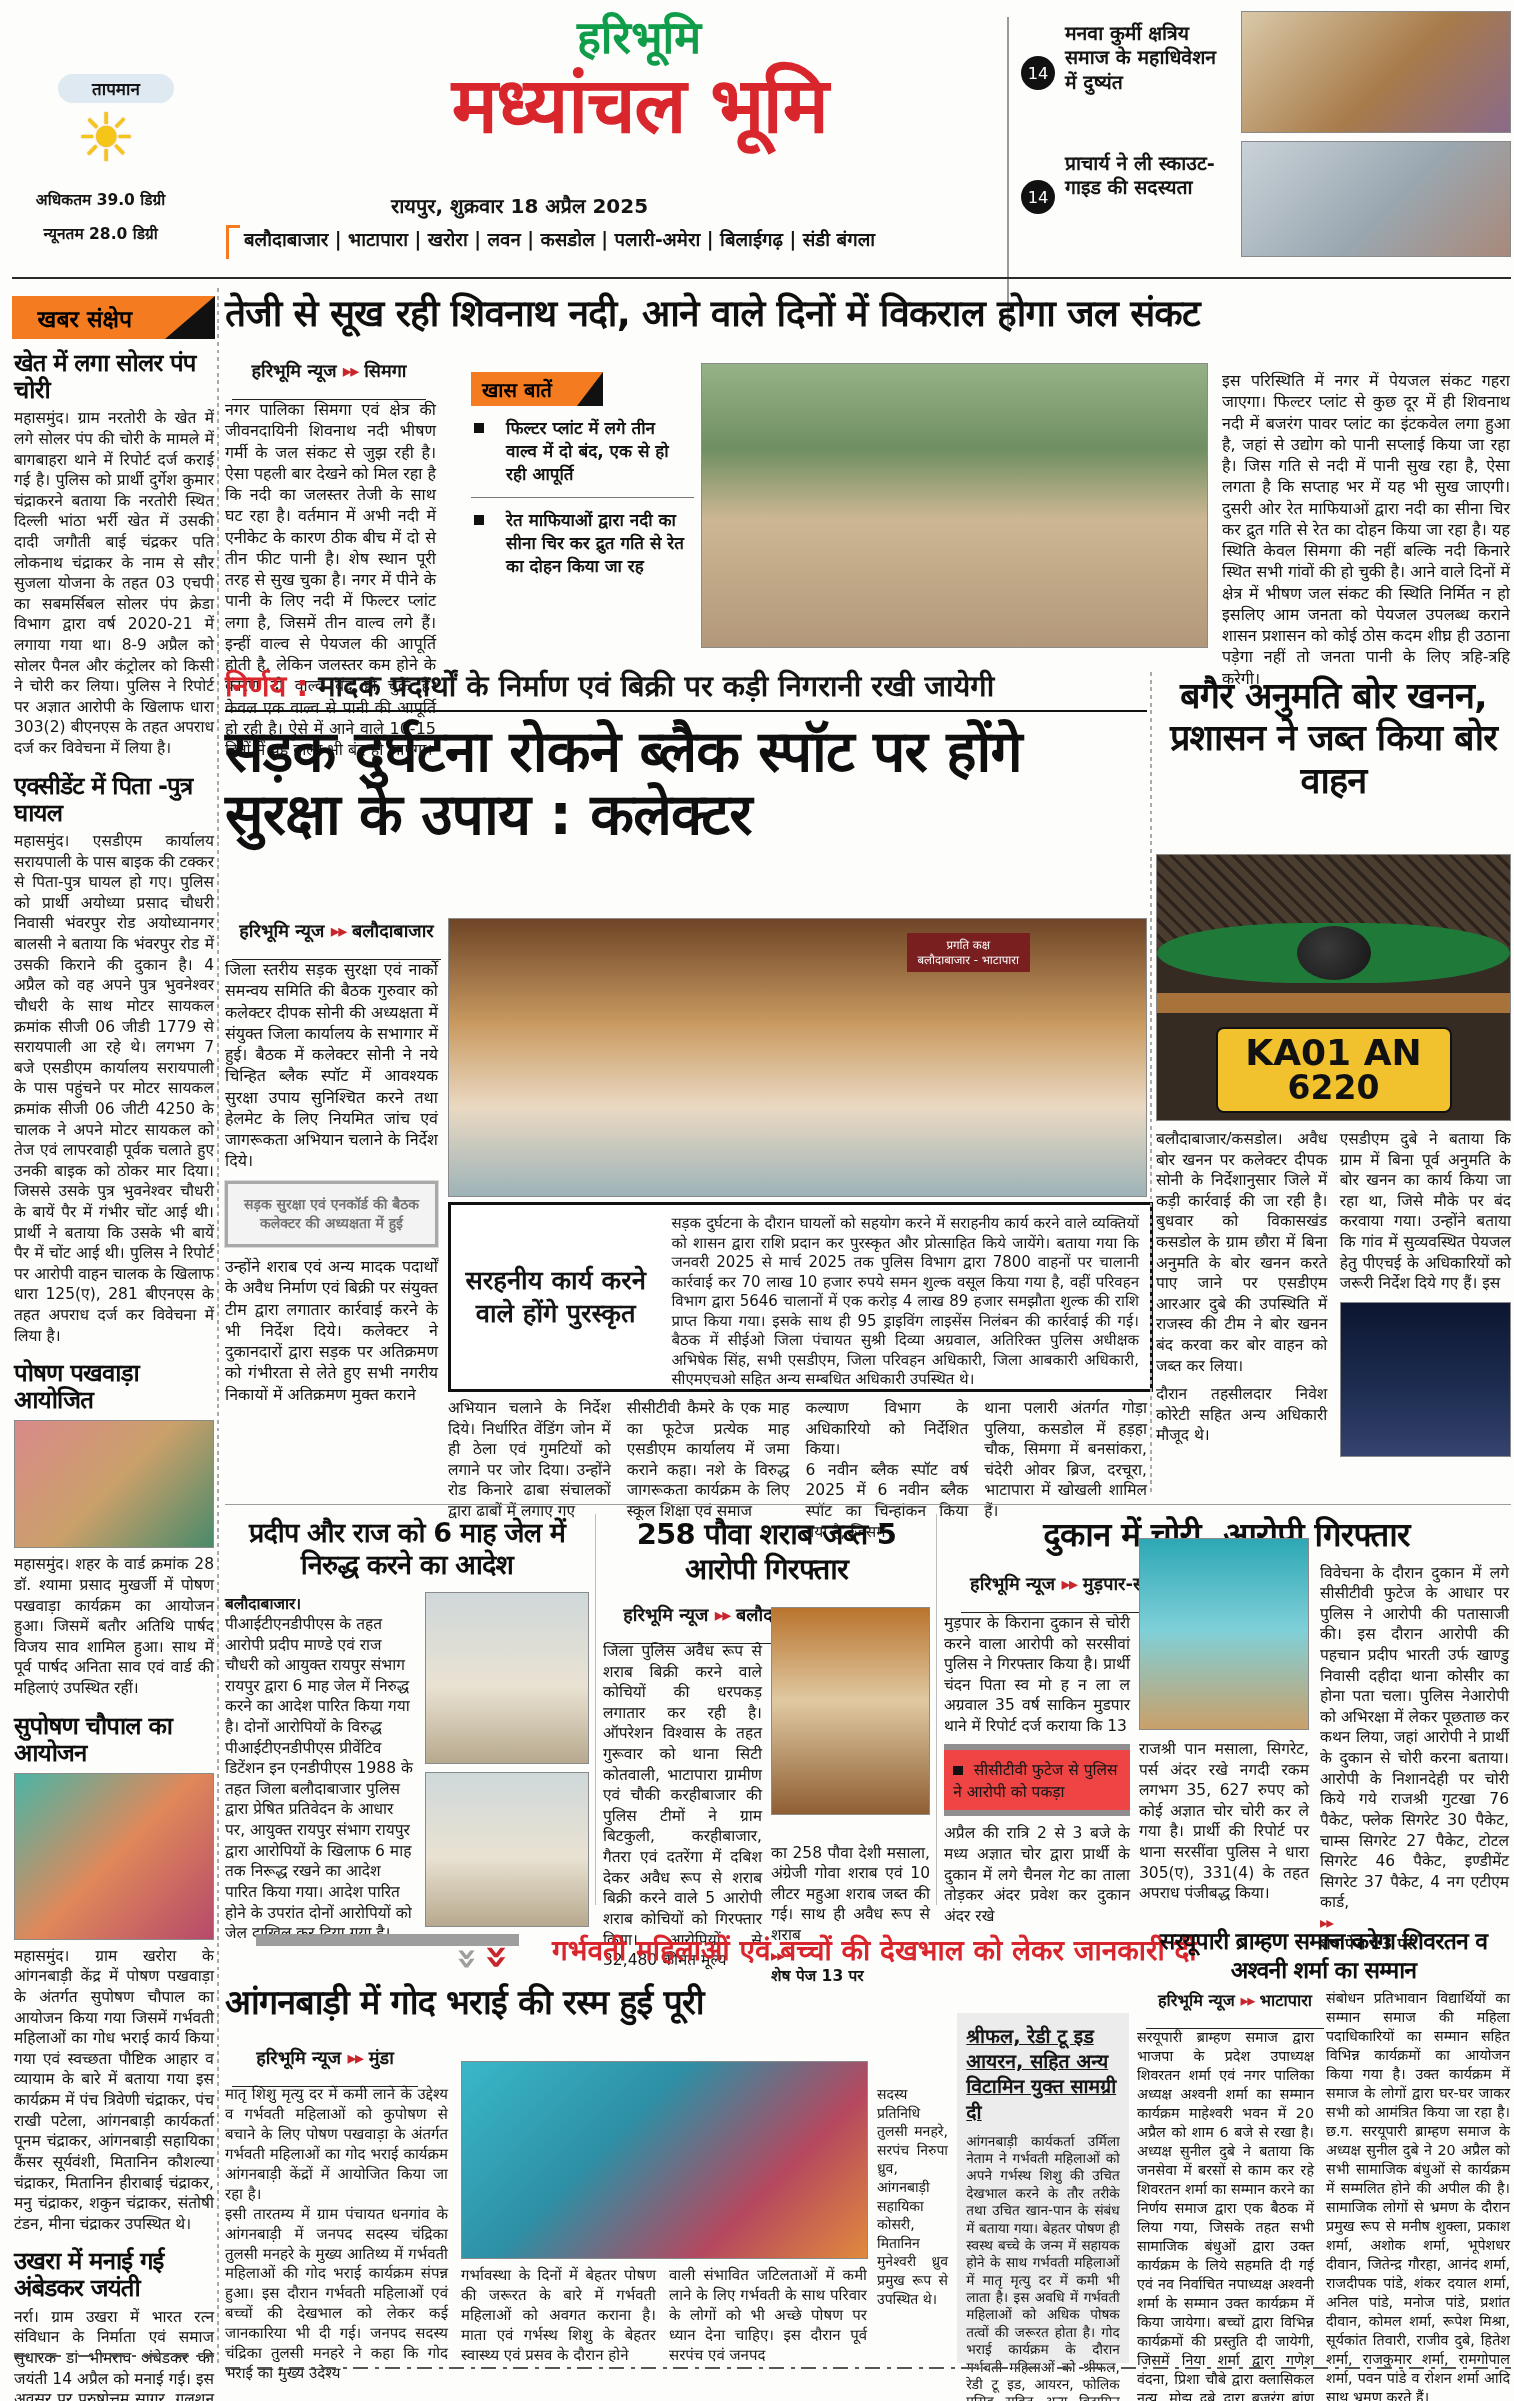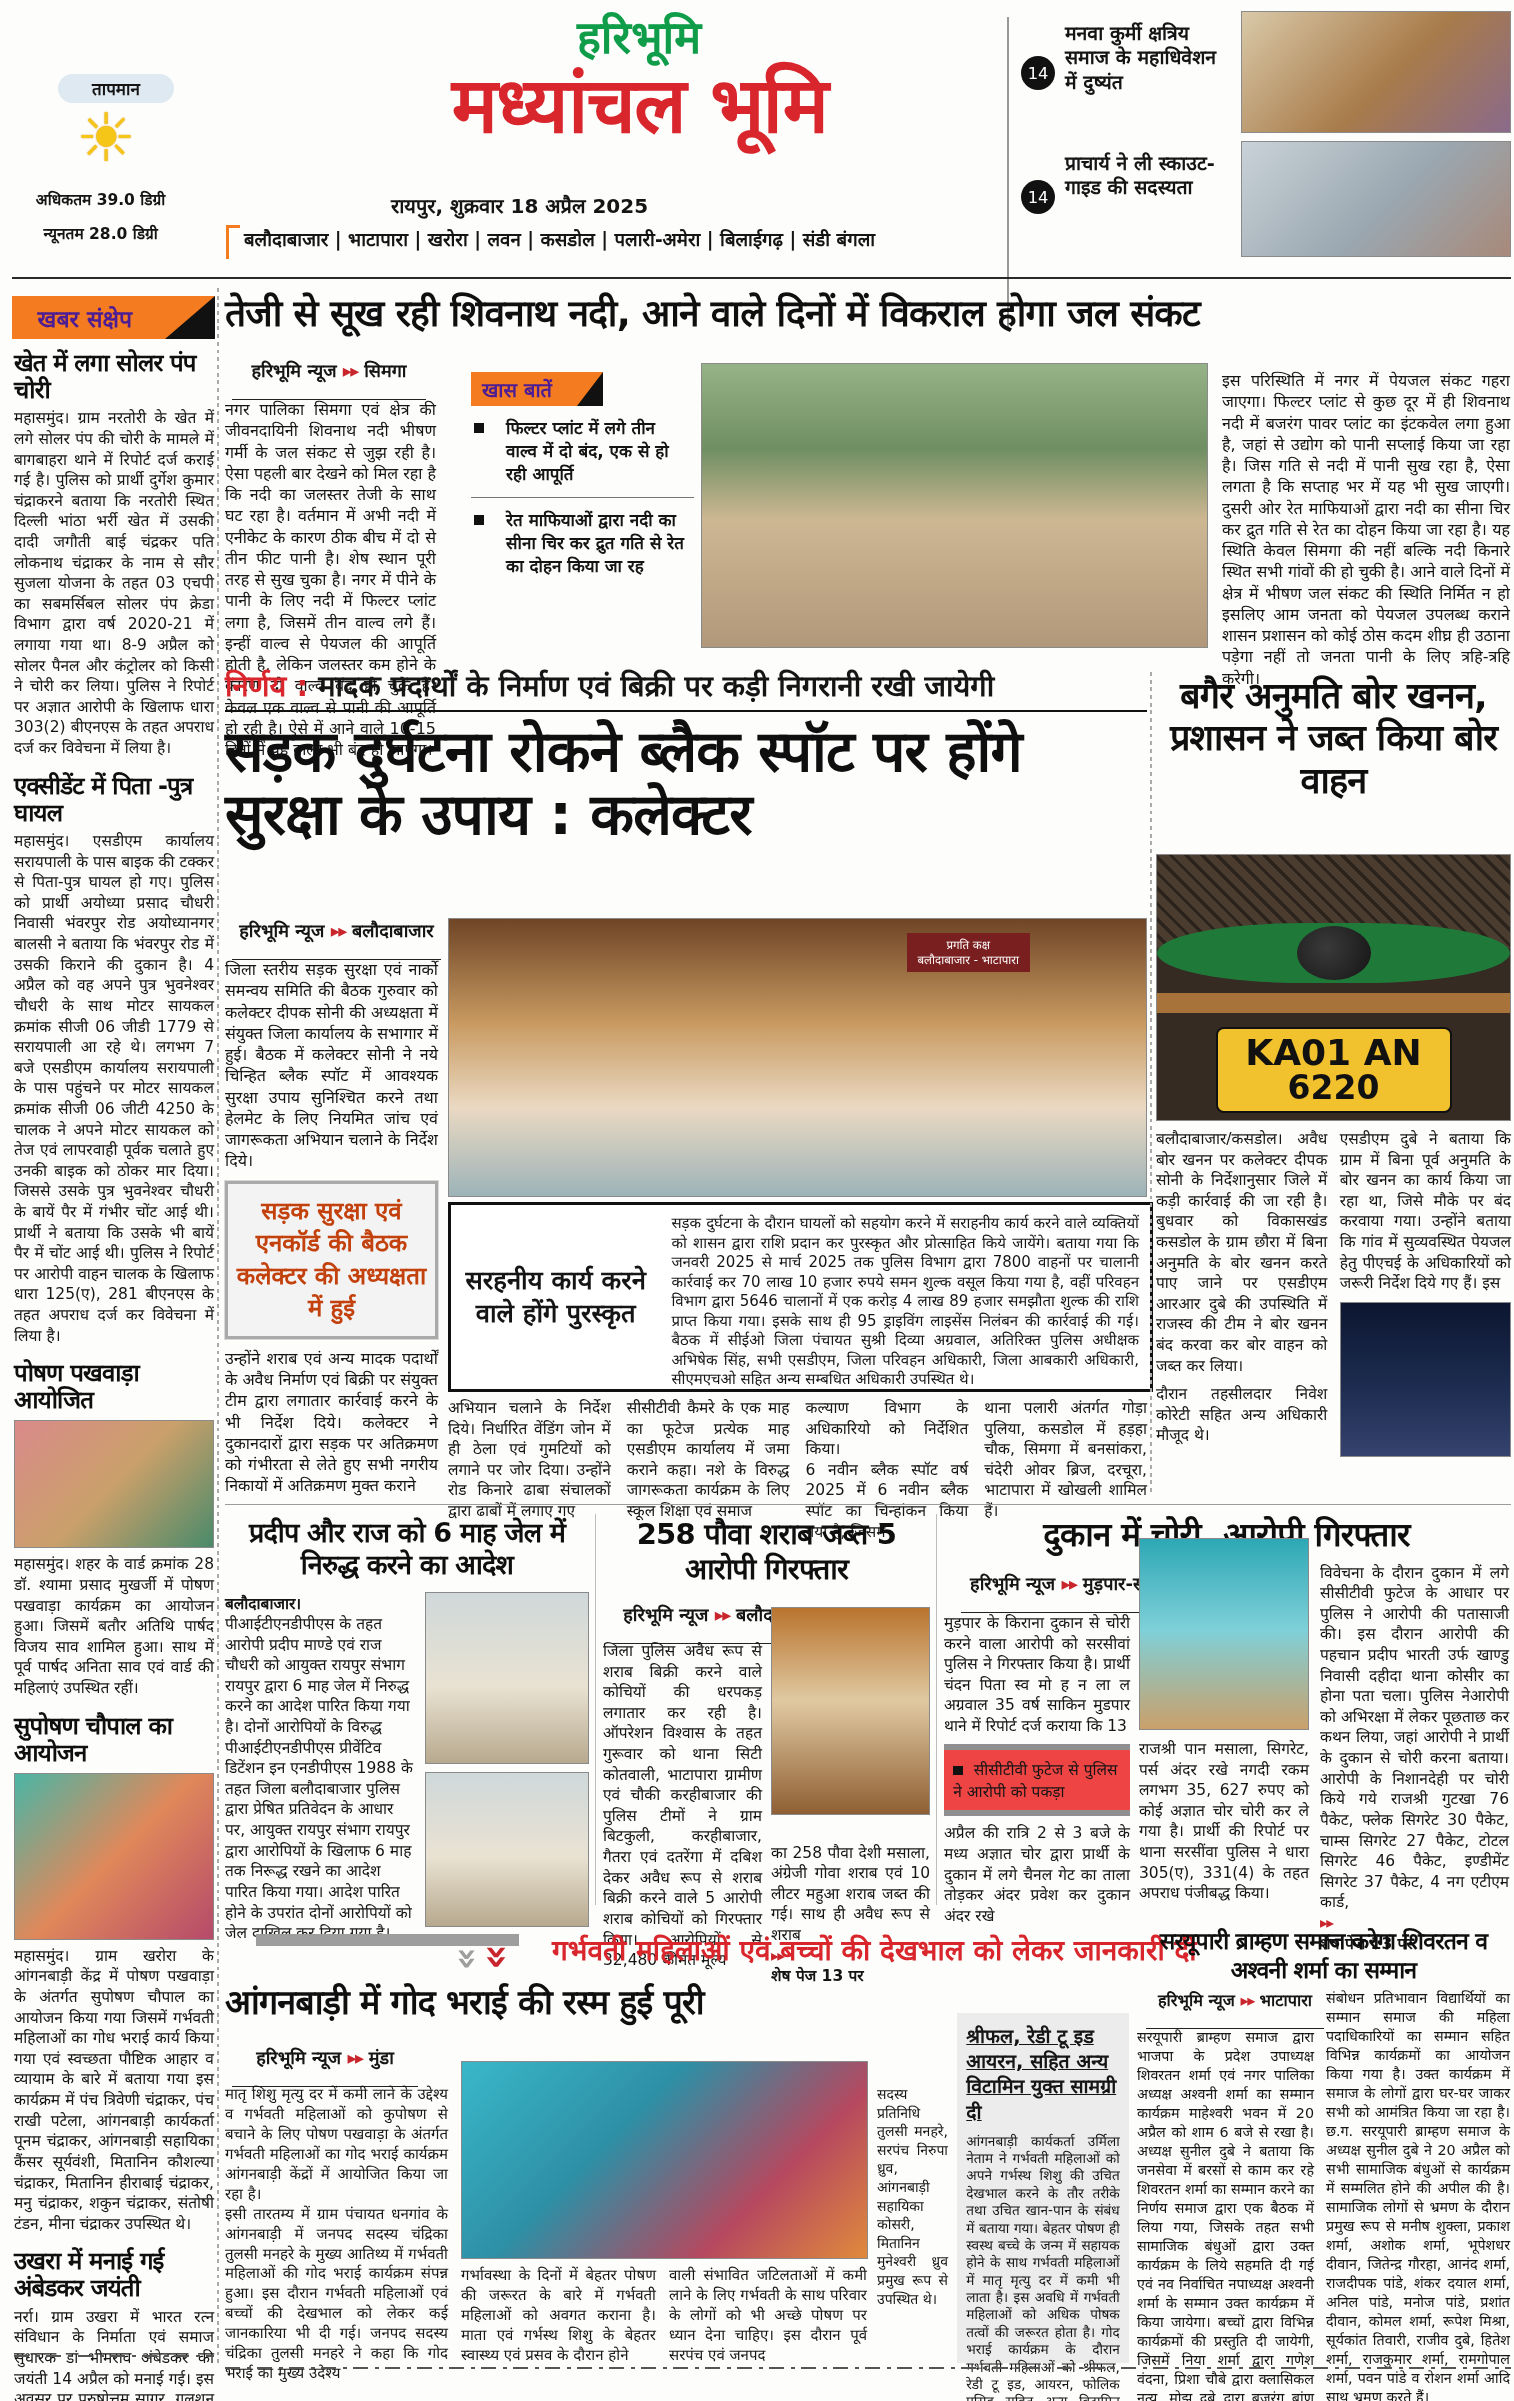--- a/index.html
+++ b/index.html
@@ -8,25 +8,25 @@
   .abs{position:absolute}
   .b{text-align:justify;white-space:pre-line;line-height:1.33;font-size:15.5px}
   .hl{font-weight:900;color:#0f0f0f;letter-spacing:-0.8px;line-height:1.12}
   .by{font-weight:bold;font-size:18px;border-bottom:1.5px solid #222;padding-bottom:17px;text-align:center;white-space:nowrap}
   .arr{color:#c9252c;letter-spacing:-1.5px}
   .ph{border:0.8px solid #8a8a8a;box-sizing:border-box}
   .rule-h{background:#9c9c9c;height:0.8px}
   .rule-v{background:#bdbdbd;width:0.8px}
   .dashline{height:2.3px;background:repeating-linear-gradient(90deg,#555 0 15.5px,transparent 15.5px 22px,#555 22px 25.6px,transparent 25.6px 32px)}
   .dotv{width:1.5px;background:repeating-linear-gradient(180deg,#aaa 0 3.9px,transparent 3.9px 7.7px)}
-  .orangetab{background:#f47b20;color:#4c1d95;font-weight:900;position:relative}
+  .orangetab{background:#f47b20;color:#000000;font-weight:900;position:relative}
   .tri{position:absolute;right:0;bottom:0;width:0;height:0;border-style:solid}
   .gray-note{background:#ef4444;border-top:6.2px solid #8f8f8f;border-bottom:6.2px solid #8f8f8f;padding:7.7px 9.3px;font-weight:normal}
   .pullq{background:#f3f3f3;border:3.1px solid #a9a9a9;outline:1.5px solid #d9d9d9;padding:11px 7.7px;
-         font-weight:900;font-size:24px;text-align:center;color:#c2410c;line-height:1.35}
+         font-weight:900;font-size:14px;text-align:center;color:#737373;line-height:1.35}
   .awardbox{border:3.1px solid #101010;background:#fff;display:flex}
   .plate{background:#f2c12e;border:2.3px solid #111;border-radius:7.7px;color:#111;font-weight:900;text-align:center;line-height:1.05}
   .vchev{display:inline-block;transform:rotate(90deg);font-weight:900;line-height:.7}
   .khas-bullet{display:flex;gap:22px;padding:11px 3.1px;border-bottom:1.5px solid #777;font-size:17px;font-weight:bold;line-height:1.35}
   .sq{width:10px;height:10px;background:#111;margin-top:6.2px;flex:0 0 10px}
   
   .g-promo1{background:linear-gradient(135deg,#d9c9a8,#a87b4a 55%,#8a6a8a)}
   .g-promo2{background:linear-gradient(135deg,#c9d2d8,#9aa7b0 55%,#a8897a)}
   .g-river{background:linear-gradient(180deg,#96b287 0%,#6f8f62 30%,#cdb793 55%,#b2987a 100%)}
   .g-meet{background:linear-gradient(180deg,#6e4526 0%,#c99b62 38%,#ead9c2 68%,#9db3b8 100%)}

